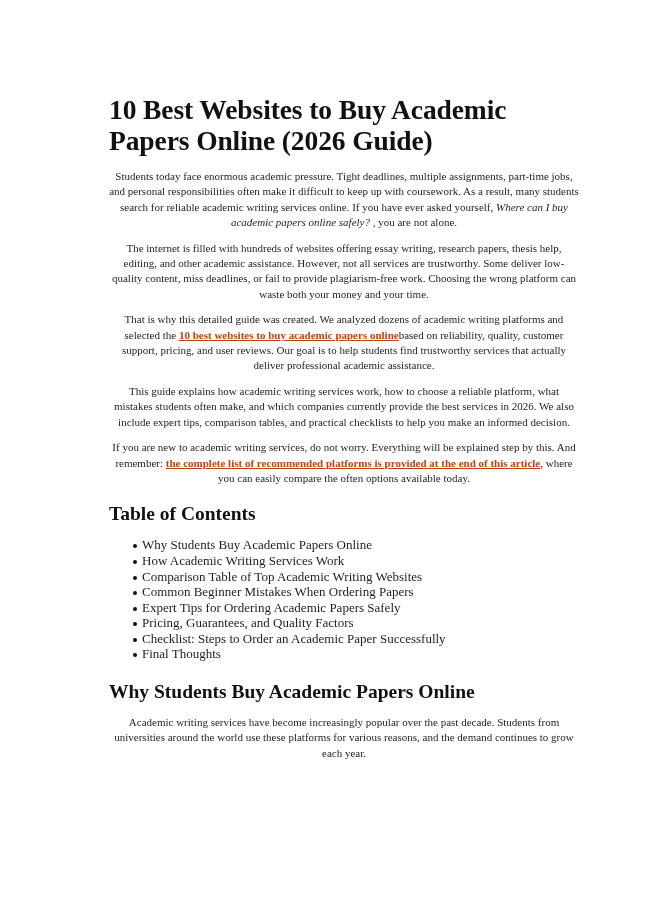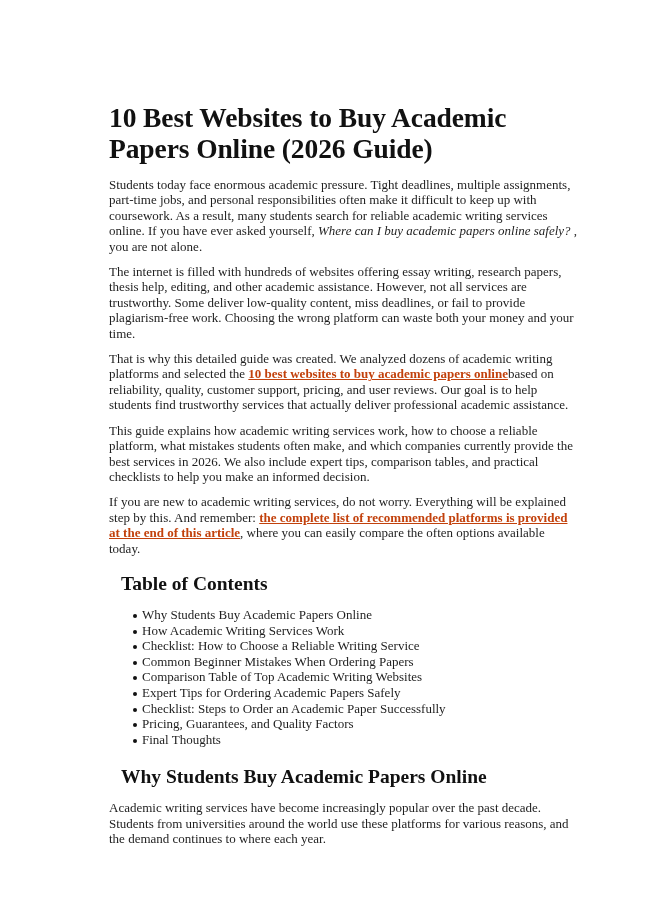--- a/index.html
+++ b/index.html
@@ -18,43 +18,44 @@
     .page {
       position: absolute;
       left: 109px;
       top: 94px;
       width: 470px;
     }
     h1 {
       font-size: 27.5px;
       line-height: 31px;
       font-weight: bold;
-      margin: 8px 0 13px 0;
+      margin: 0 0 13px 0;
       color: #111;
       letter-spacing: -0.1px;
     }
     p {
-      font-size: 13px;
+      font-size: 11px;
       line-height: 15.4px;
       margin: 0 0 10px 0;
       color: #1e1e1e;
+      text-align: center;
     }
     p em {
       font-style: italic;
     }
     p strong {
       font-weight: bold;
       color: #c2410c;
       text-decoration: underline;
     }
     h2 {
       font-size: 19.5px;
       line-height: 23px;
       font-weight: bold;
-      margin: 16px 0 12px 12px;
+      margin: 16px 0 12px 0;
       color: #111;
     }
     ul.toc {
       list-style: none;
       margin: 0 0 14px 0;
       padding: 0 0 0 24px;
     }
     ul.toc li {
       font-size: 13px;
       line-height: 15.6px;
@@ -90,26 +91,25 @@
 
   <p>This guide explains how academic writing services work, how to choose a reliable platform, what mistakes students often make, and which companies currently provide the best services in 2026. We also include expert tips, comparison tables, and practical checklists to help you make an informed decision.</p>
 
   <p><span>If you are new to academic writing services, do not worry. Everything will be explained step by this. And remember: </span><strong>the complete list of recommended platforms is provided at the end of this article</strong><span>, where you can easily compare the often options available today.</span></p>
 
   <h2>Table of Contents</h2>
 
   <ul class="toc">
     <li><span class="bullet"></span><span>Why Students Buy Academic Papers Online</span></li>
     <li><span class="bullet"></span><span>How Academic Writing Services Work</span></li>
-    <li><span class="bullet"></span><span>Checklist: How to Choose a Reliable Writing Service</span></li>
+    <li><span class="bullet"></span><span>Comparison Table of Top Academic Writing Websites</span></li>
     <li><span class="bullet"></span><span>Common Beginner Mistakes When Ordering Papers</span></li>
-    <li><span class="bullet"></span><span>Comparison Table of Top Academic Writing Websites</span></li>
     <li><span class="bullet"></span><span>Expert Tips for Ordering Academic Papers Safely</span></li>
+    <li><span class="bullet"></span><span>Pricing, Guarantees, and Quality Factors</span></li>
     <li><span class="bullet"></span><span>Checklist: Steps to Order an Academic Paper Successfully</span></li>
-    <li><span class="bullet"></span><span>Pricing, Guarantees, and Quality Factors</span></li>
     <li><span class="bullet"></span><span>Final Thoughts</span></li>
   </ul>
 
   <h2 class="section-h2">Why Students Buy Academic Papers Online</h2>
 
-  <p>Academic writing services have become increasingly popular over the past decade. Students from universities around the world use these platforms for various reasons, and the demand continues to where each year.</p>
+  <p>Academic writing services have become increasingly popular over the past decade. Students from universities around the world use these platforms for various reasons, and the demand continues to grow each year.</p>
 
 </div>
 
 </body></html>

